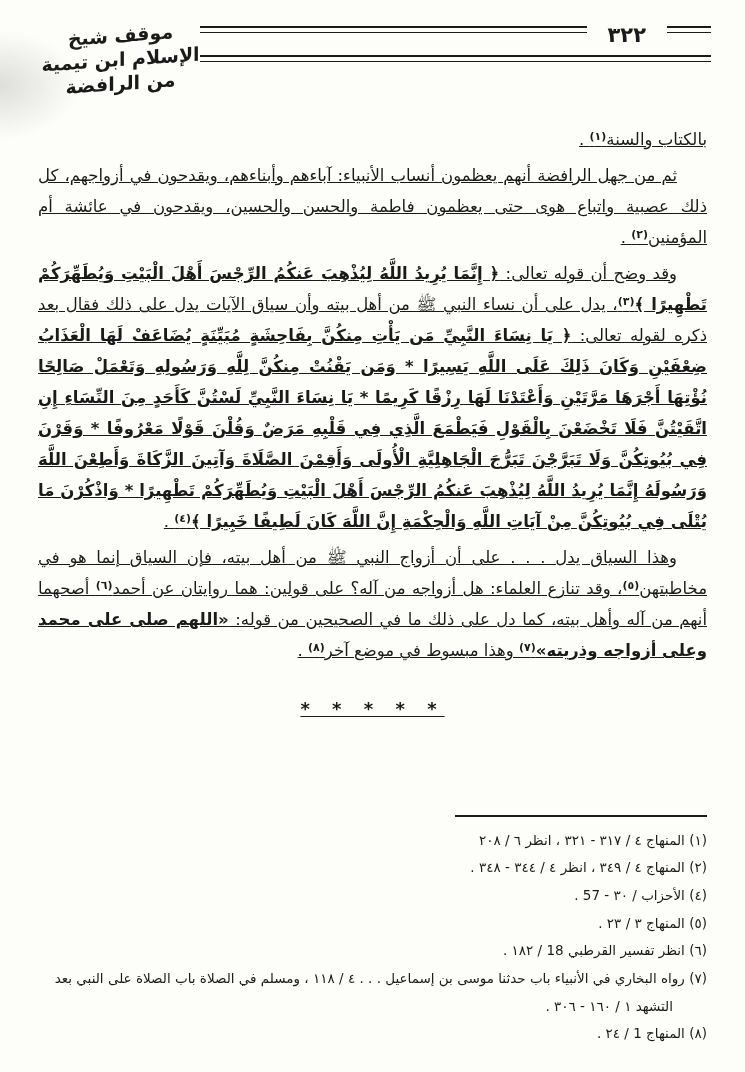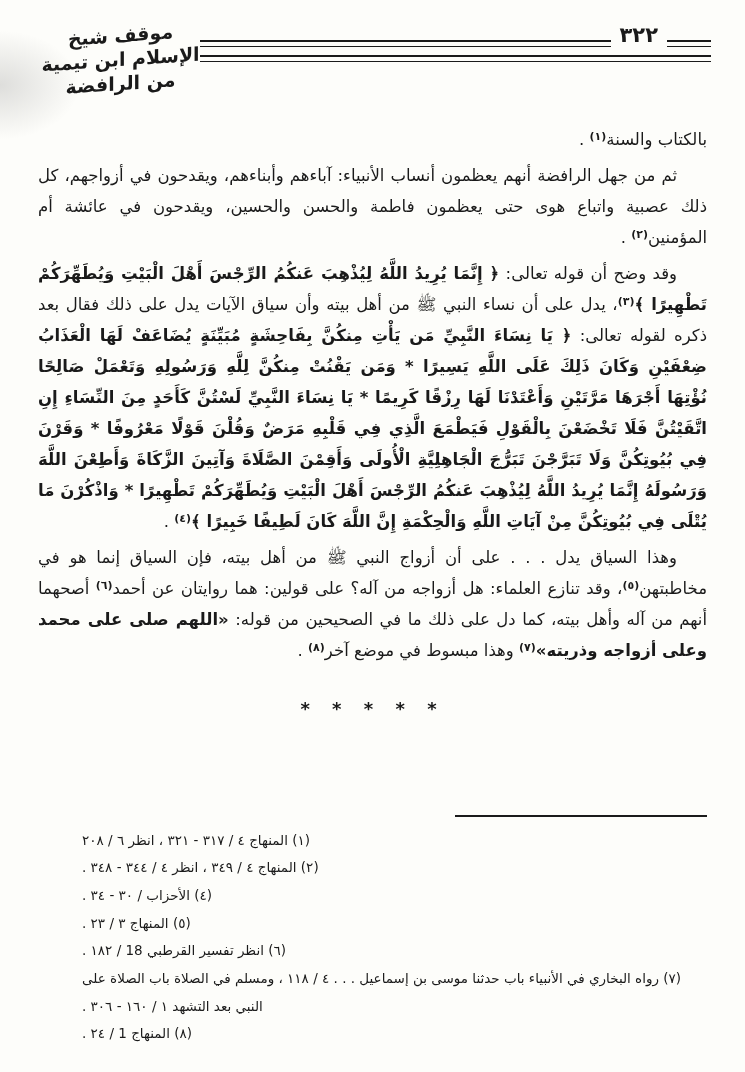--- a/index.html
+++ b/index.html
@@ -30,21 +30,21 @@
     position: absolute;
     left: 38px; top: 24px;
     width: 165px;
     font-size: 19px;
     font-weight: 700;
     line-height: 1.25;
     transform: rotate(-4deg) skewX(-4deg);
     text-align: center;
   }
   .header-rules { margin-right: 34px; margin-left: 200px; }
-  .rule-row { display: flex; align-items: flex-end; }
+  .rule-row { display: flex; align-items: flex-start; gap: 12px; }
   .rule {
     height: 4px;
     border-top: 2px solid #1b1b1b;
     border-bottom: 1px solid #1b1b1b;
   }
   .rule.short { width: 44px; }
   .rule.long { flex: 1 1 auto; }
   .rule.full { margin-top: 8px; }
   .page-number {
     font-size: 21px;
@@ -56,21 +56,21 @@
   }
 
   
   .body-text {
     flex: 0 0 auto;
     padding: 12px 38px 0 38px;
     font-size: 16.5px;
     line-height: 1.88;
     text-align: justify;
   }
-  .para { margin: 0 0 5px 0; text-indent: 30px; }
+  .para { margin: 0 0 5px 0; text-indent: 30px; text-decoration: underline; }
   .para.flush { text-indent: 0; }
   .quran { font-weight: 700; }
   .hadith { font-weight: 700; }
   .fn-ref {
     font-size: 11px;
     font-weight: 700;
     vertical-align: 5px;
     line-height: 0;
   }
   .stars {
@@ -82,22 +82,21 @@
     margin: 26px 0 0 0;
   }
 
   
   .footnotes {
     margin-top: auto;
     flex: 0 0 auto;
     padding: 0 38px 24px 38px;
     font-size: 13.5px;
     line-height: 2.05;
-    text-align: left;
-    margin-left: 44px;
+    text-align: right;
   }
   .fn-divider {
     width: 252px;
     height: 0;
     border: 0;
     border-top: 2px solid #1b1b1b;
     margin: 0 0 10px auto; 
   }
   .footnote {
     padding-right: 34px;
@@ -132,19 +131,19 @@
     <p class="para"><span>وهذا السياق يدل . . . على أن أزواج النبي ﷺ من أهل بيته، فإن السياق إنما هو في مخاطبتهن</span><span class="fn-ref">(٥)</span><span>، وقد تنازع العلماء: هل أزواجه من آله؟ على قولين: هما روايتان عن أحمد</span><span class="fn-ref">(٦)</span><span> أصحهما أنهم من آله وأهل بيته، كما دل على ذلك ما في الصحيحين من قوله: </span><span class="hadith">«اللهم صلى على محمد وعلى أزواجه وذريته»</span><span class="fn-ref">(٧)</span><span> وهذا مبسوط في موضع آخر</span><span class="fn-ref">(٨)</span><span> .</span></p>
 
     <p class="para stars">* * * * *</p>
   </main>
 
   <footer class="footnotes">
     <div class="fn-divider"></div>
 
     <div class="footnote"><span>(١)</span> <span>المنهاج ٤ / ٣١٧ - ٣٢١ ، انظر ٦ / ٢٠٨</span></div>
     <div class="footnote"><span>(٢)</span> <span>المنهاج ٤ / ٣٤٩ ، انظر ٤ / ٣٤٤ - ٣٤٨ .</span></div>
-    <div class="footnote"><span>(٤)</span> <span>الأحزاب / ٣٠ - ٣٤ .</span></div>
+    <div class="footnote"><span>(٤)</span> <span>الأحزاب / ٣٠ - 57 .</span></div>
     <div class="footnote"><span>(٥)</span> <span>المنهاج ٣ / ٢٣ .</span></div>
     <div class="footnote"><span>(٦)</span> <span>انظر تفسير القرطبي 18 / ١٨٢ .</span></div>
     <div class="footnote"><span>(٧)</span> <span>رواه البخاري في الأنبياء باب حدثنا موسى بن إسماعيل . . . ٤ / ١١٨ ، ومسلم في الصلاة باب الصلاة على النبي بعد التشهد ١ / ١٦٠ - ٣٠٦ .</span></div>
     <div class="footnote"><span>(٨)</span> <span>المنهاج 1 / ٢٤ .</span></div>
   </footer>
 </div>
 
 </body></html>

